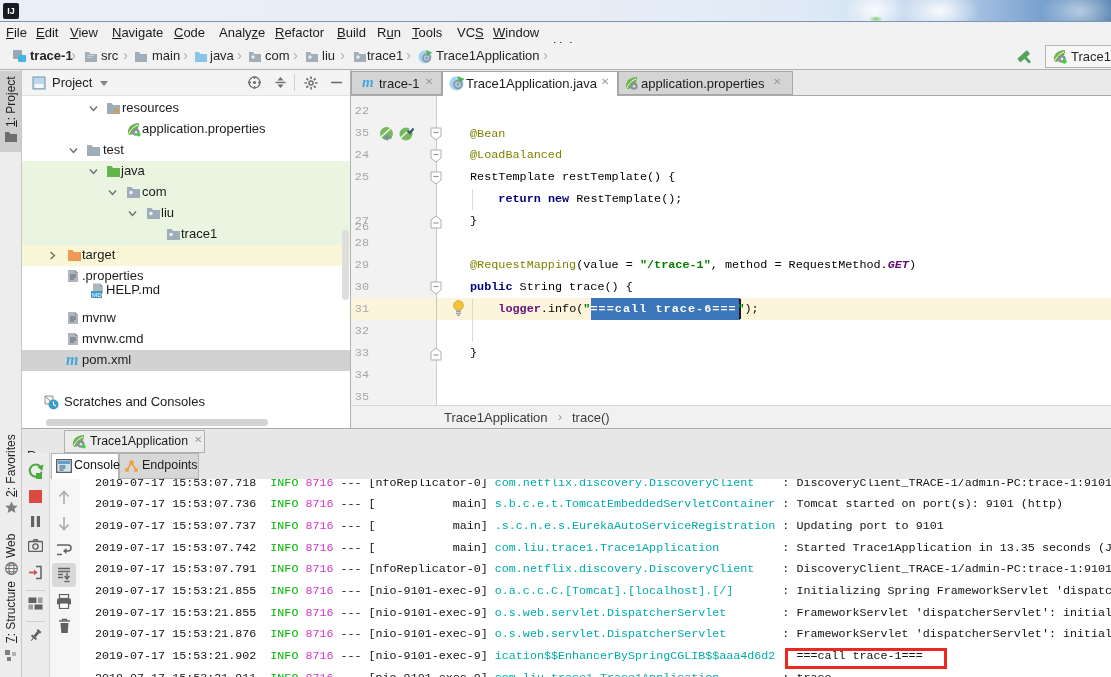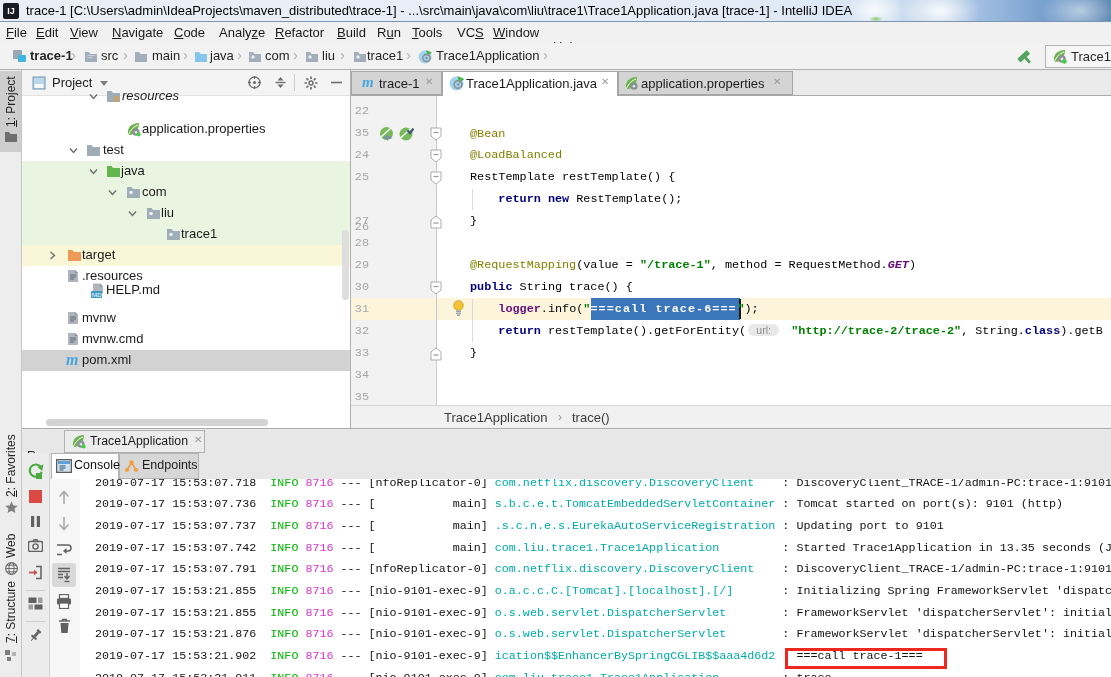--- a/index.html
+++ b/index.html
@@ -11,21 +11,20 @@
 </style></head>
 <body>
 <div id="app">
 
 <div class="ab" id="titlebar" style="left:0;top:0;width:1111px;height:22px;background:linear-gradient(90deg,#eaeff7 0%,#e7edf7 55%,#dfeaf6 72%,#d3e2f3 79%,#b9cfe9 85%,#94b5dc 90%,#6f9aca 95%,#527fae 100%);overflow:hidden;">
   <div class="ab" style="left:845px;top:-10px;width:60px;height:40px;background:radial-gradient(closest-side,rgba(255,255,255,.85),rgba(255,255,255,0));"></div>
   <div class="ab" style="left:900px;top:-12px;width:80px;height:46px;background:radial-gradient(closest-side,rgba(255,255,255,.9),rgba(255,255,255,0));"></div>
   <div class="ab" style="left:1040px;top:-12px;width:80px;height:46px;background:radial-gradient(closest-side,rgba(255,255,255,.55),rgba(255,255,255,0));"></div>
   <div class="ab" style="left:869px;top:16px;width:14px;height:6px;background:radial-gradient(closest-side,rgba(120,200,90,.9),rgba(120,200,90,0));"></div>
   <div class="ab" style="left:3px;top:3px;width:16px;height:16px;background:#1a1a24;border-radius:2px;color:#fff;font-size:9px;font-weight:bold;text-align:center;line-height:16px;">IJ</div>
-  <div class="ab" style="left:26px;top:3px;font-size:13px;color:#000;white-space:nowrap;">trace-1 [C:\Users\admin\IdeaProjects\maven_distributed\trace-1] - ...\src\main\java\com\liu\trace1\Trace1Application.java [trace-1] - IntelliJ IDEA</div>
   <div class="ab" style="left:0;top:21px;width:1111px;height:1px;background:#7d95b1;"></div>
 </div>
 
 <div class="ab" id="menubar" style="left:0;top:22px;width:1111px;height:21px;background:#f1f1f1;font-size:13px;color:#1a1a1a;">
   <span class="ab" style="left:6px;top:3px;"><span class="u">F</span>ile</span>
   <span class="ab" style="left:36px;top:3px;"><span class="u">E</span>dit</span>
   <span class="ab" style="left:70px;top:3px;"><span class="u">V</span>iew</span>
   <span class="ab" style="left:112px;top:3px;"><span class="u">N</span>avigate</span>
   <span class="ab" style="left:174px;top:3px;"><span class="u">C</span>ode</span>
   <span class="ab" style="left:219px;top:3px;">Analy<span class="u">z</span>e</span>
@@ -160,21 +159,21 @@
         </svg>
     <svg class="ab" style="left:308px;top:6px;" width="13" height="13" viewBox="0 0 13 13">
           <path d="M1 6.5 h11" stroke="#6e6e6e" stroke-width="1.6"></path>
         </svg>
   </div>
 
   <div class="ab" style="left:0;top:91px;width:328px;height:84px;background:#e9f5e1;"></div>
   <div class="ab" style="left:0;top:175px;width:328px;height:21px;background:#f9f7d8;"></div>
   <div class="ab" style="left:0;top:280px;width:328px;height:21px;background:#d2d2d2;"></div>
 
-  <div class="trow" style="top:16px;font-style:italic;">
+  <div class="trow" style="top:28px;">
         <svg class="ab chev" style="left:67px;" width="9" height="9" viewBox="0 0 9 9">
           <path d="M1 2.5 L4.5 6.5 L8 2.5" fill="none" stroke="#6e6e6e" stroke-width="1.4"></path>
         </svg>
     <svg class="ab ticon" style="left:84px;" width="15" height="13" viewBox="0 0 15 13">
           <path d="M1 2 h4.5 l1.5 2 H14 v9 H1 z" fill="#9fadb9"></path>
           <path d="M8 8.2h5M8 10h5M8 11.8h5" stroke="#e09a3e" stroke-width="1.2"></path>
         </svg>
     <span class="ab ttext" style="left:100px;">resources</span>
       </div>
   <div class="trow" style="top:49px;">
@@ -240,21 +239,21 @@
           <path d="M1 2 h4.5 l1.5 2 H14 v9 H1 z" fill="#ec9a55"></path>
         </svg>
     <span class="ab ttext" style="left:60px;">target</span>
       </div>
   <div class="trow" style="top:196px;">
     <svg class="ab ticon" style="left:45px;" width="12" height="14" viewBox="0 0 12 14">
           <path d="M1 1 h7 l3 3 v9 H1 z" fill="#aeb5bc"></path>
           <path d="M8 1 l3 3 h-3 z" fill="#8d949b"></path>
           <path d="M3 6 h6 M3 8 h6 M3 10 h4" stroke="#63696f" stroke-width="1.1"></path>
         </svg>
-    <span class="ab ttext" style="left:60px;">.resources</span>
+    <span class="ab ttext" style="left:60px;">.properties</span>
       </div>
   <div class="trow" style="top:210px;margin-left:24px;">
     <svg class="ab ticon" style="left:45px;" width="14" height="15" viewBox="0 0 14 15">
           <path d="M2 0.5 h7 l3 3 v7 H2 z" fill="#aeb5bc"></path>
           <path d="M9 0.5 l3 3 h-3 z" fill="#8d949b"></path>
           <rect x="0" y="8" width="11" height="7" fill="#3d9bc6"></rect>
           <text x="1" y="14" font-size="6.2" fill="#fff" font-family="Liberation Sans">MD</text>
         </svg>
     <span class="ab ttext" style="left:60px;">HELP.md</span>
       </div>
@@ -270,20 +269,29 @@
     <svg class="ab ticon" style="left:45px;" width="12" height="14" viewBox="0 0 12 14">
           <path d="M1 1 h7 l3 3 v9 H1 z" fill="#aeb5bc"></path>
           <path d="M8 1 l3 3 h-3 z" fill="#8d949b"></path>
           <path d="M3 6 h6 M3 8 h6 M3 10 h4" stroke="#63696f" stroke-width="1.1"></path>
         </svg>
     <span class="ab ttext" style="left:60px;">mvnw.cmd</span>
       </div>
   <div class="trow" style="top:280px;">
     <span class="ab" style="left:44px;top:1px;font-family:'Liberation Serif',serif;font-style:italic;font-weight:bold;font-size:16px;color:#47a6dd;">m</span>
     <span class="ab ttext" style="left:60px;">pom.xml</span>
+      </div>
+  <div class="trow" style="top:322px;">
+    <svg class="ab ticon" style="left:22px;" width="15" height="15" viewBox="0 0 15 15">
+          <path d="M1 1 h8 v8 H1 z" fill="#f2f2f2" stroke="#8d949b" stroke-width="1"></path>
+          <path d="M1 1 l8 8" stroke="#8d949b" stroke-width="1"></path>
+          <circle cx="9.5" cy="9.5" r="5" fill="#3d9bc6"></circle>
+          <path d="M9.5 6.5 v3 l2.2 1.4" stroke="#fff" stroke-width="1.2" fill="none"></path>
+        </svg>
+    <span class="ab ttext" style="left:42px;">Scratches and Consoles</span>
       </div>
 
   <div class="ab" style="left:24px;top:349px;width:222px;height:7px;background:#d3d3d3;border-radius:4px;"></div>
   <div class="ab" style="left:320px;top:160px;width:7px;height:70px;background:#dedede;border-radius:4px;"></div>
 </div>
 <style>
 .trow{position:absolute;left:0;width:328px;height:21px;}
 .ttext{top:2px;font-size:13px;color:#1b1b1b;white-space:nowrap;}
 .ticon{top:3px;}
 .chev{top:6px;}
@@ -389,21 +397,20 @@
   <div class="ab" style="left:388px;top:229px;width:2px;height:20px;background:#1a1a1a;"></div>
 
   <div class="cl" style="top:56.5px;"><span class="ann">@Bean</span></div>
   <div class="cl" style="top:78.4px;"><span class="ann">@LoadBalanced</span></div>
   <div class="cl" style="top:100.4px;">RestTemplate restTemplate() {</div>
   <div class="cl" style="top:122.4px;">    <span class="kw">return</span> <span class="kw">new</span> RestTemplate();</div>
   <div class="cl" style="top:144.3px;">}</div>
   <div class="cl" style="top:188.3px;"><span class="ann">@RequestMapping</span>(value = <span class="str">"/trace-1"</span>, method = RequestMethod.<span class="sfield">GET</span>)</div>
   <div class="cl" style="top:210.2px;"><span class="kw">public</span> String trace() {</div>
   <div class="cl" style="top:232.2px;">    <span class="pfield">logger</span>.info(<span class="str">"</span><span class="selt">===call trace-6===</span><span class="str">"</span>);</div>
-  <div class="cl" style="top:254.2px;">    <span class="kw">return</span> restTemplate().getForEntity(<span class="hint">url:</span> <span class="str">"http://trace-2/trace-2"</span>, String.<span class="kw">class</span>).getB</div>
   <div class="cl" style="top:276.1px;">}</div>
 
   <div class="ab" style="left:0;top:335px;width:760px;height:23px;background:#f1f1f1;border-top:1px solid #d6d6d6;box-sizing:border-box;">
     <span class="ab" style="left:93px;top:4px;font-size:13px;color:#3c3c3c;">Trace1Application</span>
     <span class="ab" style="left:207px;top:4px;font-size:12px;color:#9a9a9a;">›</span>
     <span class="ab" style="left:221px;top:4px;font-size:13px;color:#3c3c3c;">trace()</span>
   </div>
 </div>
 <style>
 .tabt{top:6px;font-size:13px;color:#1c1c1c;}

